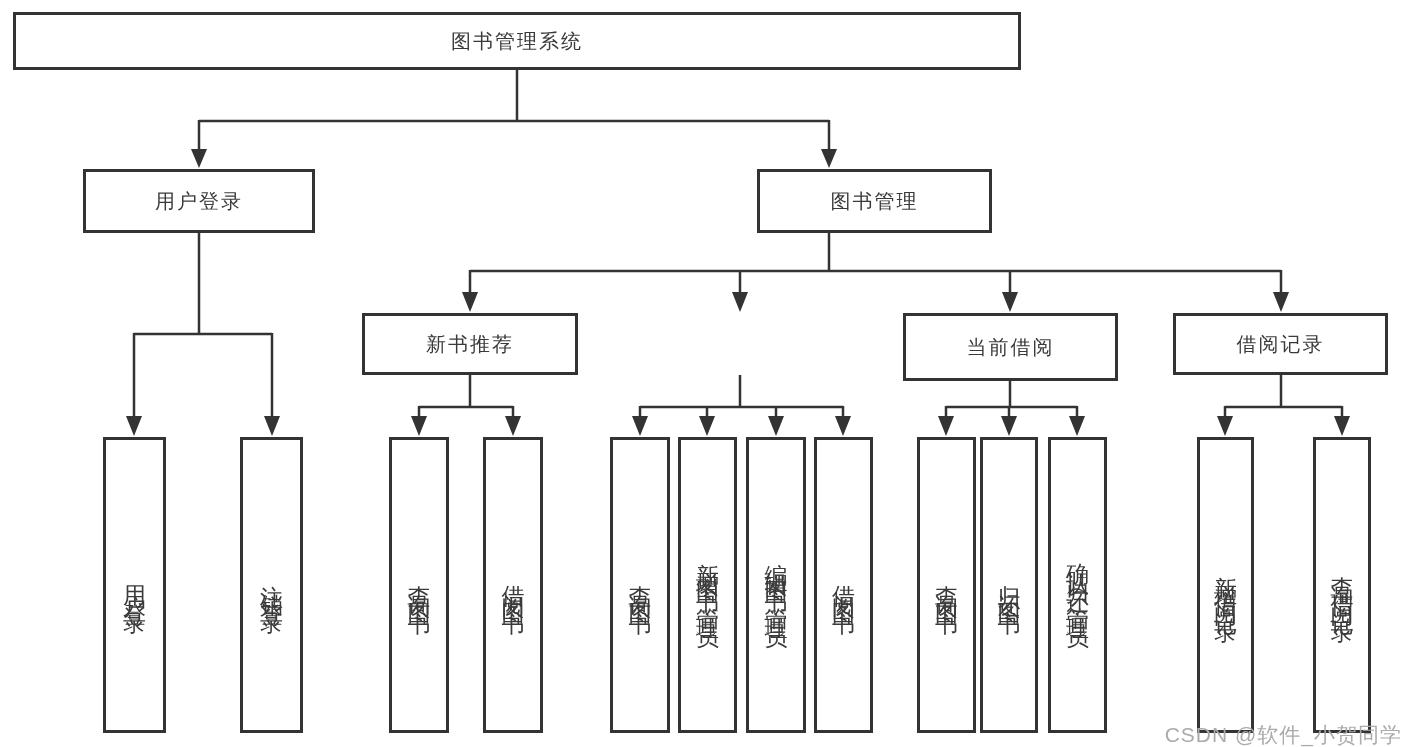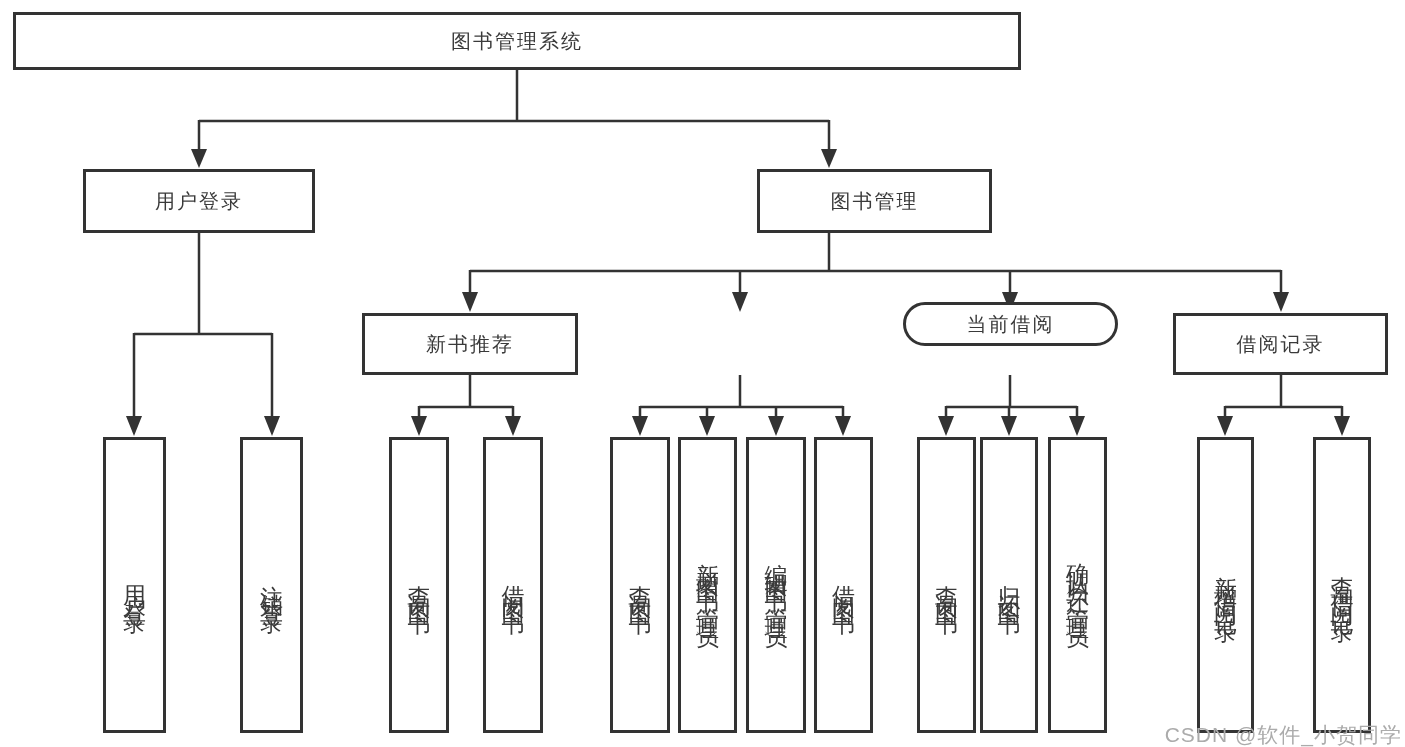--- a/index.html
+++ b/index.html
@@ -20,21 +20,21 @@
     font-size:23px;letter-spacing:9px;line-height:1;
   }
   
   .n-root{left:13px;top:12px;width:1008px;height:58px;}
   
   .n-l2a{left:83px;top:169px;width:232px;height:64px;}
   .n-l2b{left:712px;top:169px;width:235px;height:64px;margin-left:45px;}
   
   .n-l3a{left:362px;top:313px;width:216px;height:62px;}
   .n-l3b{left:633px;top:313px;width:215px;height:62px;}
-  .n-l3c{left:903px;top:302px;width:215px;height:44px;border-radius:26px;}
+  .n-l3c{left:903px;top:313px;width:215px;height:68px;}
   .n-l3d{left:1173px;top:313px;width:215px;height:62px;}
   
   .leaf{top:437px;height:296px;}
   .n-u1{left:103px;width:63px;}
   .n-u2{left:240px;width:63px;}
   .n-r1{left:389px;width:60px;}
   .n-r2{left:483px;width:60px;}
   .n-b1{left:610px;width:60px;}
   .n-b2{left:678px;width:59px;}
   .n-b3{left:746px;width:60px;}

